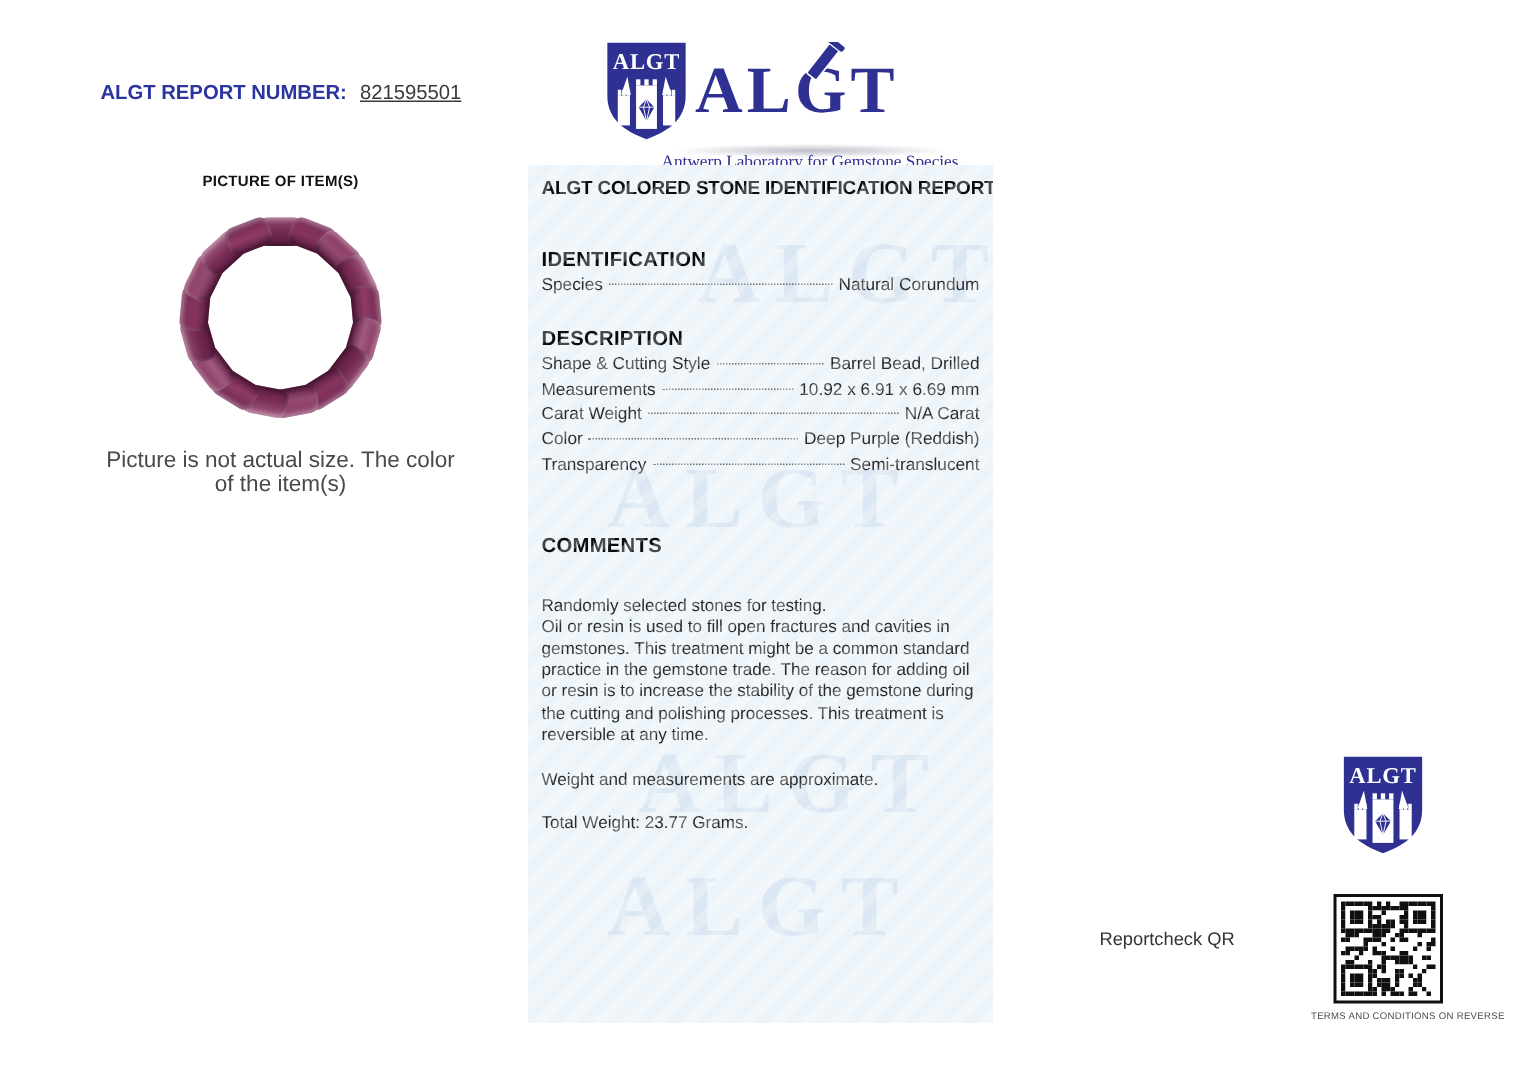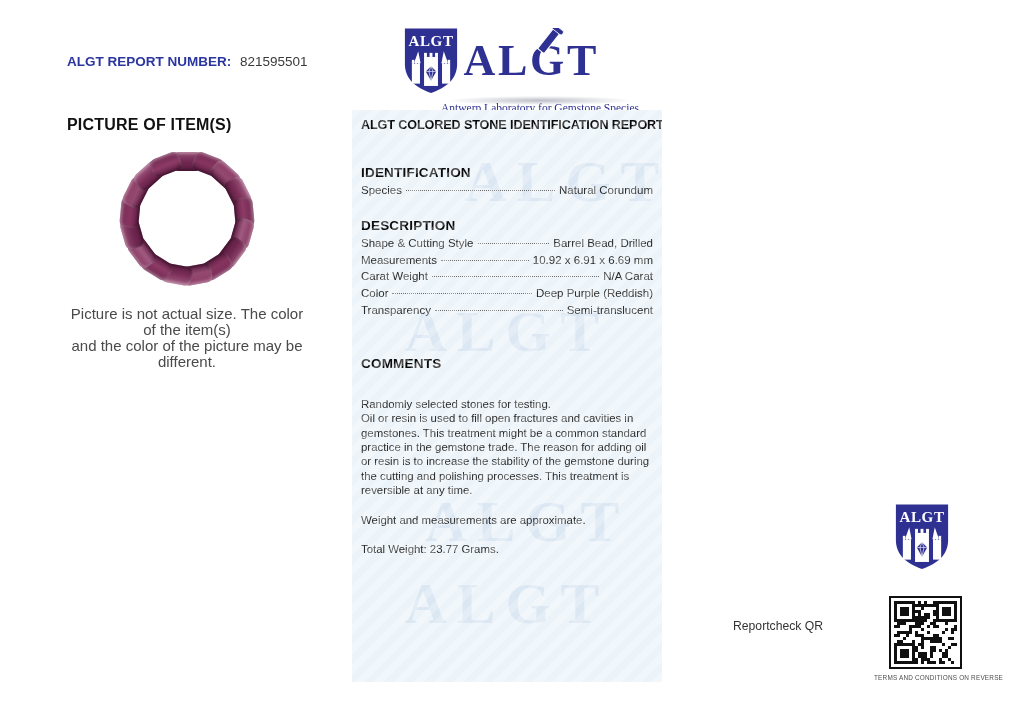--- a/index.html
+++ b/index.html
@@ -5,34 +5,34 @@
   * { margin:0; padding:0; box-sizing:border-box; }
   html,body { background:#ffffff; }
   body { font-family:"Liberation Sans", sans-serif; color:#222; }
   .page { position:relative; width:1016px; height:718px; background:#fff; overflow:hidden; margin:0 auto; }
 
   
   .meta { position:absolute; left:67px; top:48px; width:222px; }
   .meta .date { text-align:center; font-size:13.5px; color:#3a3a3a; letter-spacing:.3px; }
   .meta .rn-line { margin-top:6px; white-space:nowrap; font-size:13.5px; }
   .meta .rn-label { color:#2b35a0; font-weight:bold; }
-  .meta .rn-value { color:#3a3a3a; margin-left:5px; }
+  .meta .rn-value { color:#3a3a3a; margin-left:5px;text-decoration:underline; }
 
   
   .logo { position:absolute; left:400px; top:24px; width:240px; height:78px; }
   .logo .shield-slot { position:absolute; left:2px; top:2px; width:58px; height:70px; }
   .logo .wordmark { position:absolute; left:62px; top:4px; width:172px; height:58px; }
   .logo .swoosh { position:absolute; left:50px; top:72px; width:180px; height:9px;
                   background:radial-gradient(ellipse at 50% 50%, rgba(90,95,120,.4), rgba(90,95,120,0) 72%); }
   .logo .subtitle { position:absolute; left:40px; top:78px; width:200px; text-align:center;
                     font-family:"Liberation Serif", serif; font-size:11.5px; color:#2e3192; }
 
   
   .pic-section { position:absolute; left:67px; top:116px; width:240px; }
-  .pic-title { text-align:left; font-size:16px; font-weight:bold; color:#111; letter-spacing:.2px; }
+  .pic-title { text-align:center; font-size:10px; font-weight:bold; color:#111; letter-spacing:.2px; }
   .bracelet-box { position:relative; margin:12px auto 0; width:152px; height:146px; }
   .bead { position:absolute; width:30px; height:19px; border-radius:6px; }
   .pic-caption { margin-top:14px; text-align:center; font-size:15px; line-height:16px; color:#4a4a4a; }
 
   
   .panel { position:absolute; left:352px; top:110px; width:310px; height:572px;
            background:#edf4f9; padding:8px 9px 0 9px; overflow:hidden; }
   .panel::after { content:""; position:absolute; inset:0; pointer-events:none;
                   background:repeating-linear-gradient(135deg, rgba(255,255,255,.25) 0 7px, rgba(255,255,255,0) 7px 14px); }
   .watermark { position:absolute; width:100%; left:0; text-align:center;
@@ -126,21 +126,20 @@
         <div class="bead" style="left: 30.9934px; top: 110.962px; transform: rotate(211.765deg); background: linear-gradient(rgb(111, 39, 80) 0%, rgb(141, 59, 102) 55%, rgb(94, 31, 68) 100%); box-shadow: rgba(255, 255, 255, 0.35) 0px 2px 3px inset, rgba(40, 5, 25, 0.5) 0px -2px 3px inset;"></div>
         <div class="bead" style="left: 15.513px; top: 96.8502px; transform: rotate(232.941deg); background: linear-gradient(rgb(133, 52, 95) 0%, rgb(160, 90, 128) 55%, rgb(94, 31, 68) 100%); box-shadow: rgba(255, 255, 255, 0.35) 0px 2px 3px inset, rgba(40, 5, 25, 0.5) 0px -2px 3px inset;"></div>
         <div class="bead" style="left: 6.17594px; top: 78.0988px; transform: rotate(254.118deg); background: linear-gradient(rgb(148, 74, 112) 0%, rgb(111, 39, 80) 55%, rgb(94, 31, 68) 100%); box-shadow: rgba(255, 255, 255, 0.35) 0px 2px 3px inset, rgba(40, 5, 25, 0.5) 0px -2px 3px inset;"></div>
         <div class="bead" style="left: 4.24315px; top: 57.2407px; transform: rotate(275.294deg); background: linear-gradient(rgb(122, 45, 87) 0%, rgb(133, 52, 95) 55%, rgb(94, 31, 68) 100%); box-shadow: rgba(255, 255, 255, 0.35) 0px 2px 3px inset, rgba(40, 5, 25, 0.5) 0px -2px 3px inset;"></div>
         <div class="bead" style="left: 9.97569px; top: 37.0929px; transform: rotate(296.471deg); background: linear-gradient(rgb(141, 59, 102) 0%, rgb(148, 74, 112) 55%, rgb(94, 31, 68) 100%); box-shadow: rgba(255, 255, 255, 0.35) 0px 2px 3px inset, rgba(40, 5, 25, 0.5) 0px -2px 3px inset;"></div>
         <div class="bead" style="left: 22.5993px; top: 20.3765px; transform: rotate(317.647deg); background: linear-gradient(rgb(160, 90, 128) 0%, rgb(122, 45, 87) 55%, rgb(94, 31, 68) 100%); box-shadow: rgba(255, 255, 255, 0.35) 0px 2px 3px inset, rgba(40, 5, 25, 0.5) 0px -2px 3px inset;"></div>
         <div class="bead" style="left: 40.4092px; top: 9.34908px; transform: rotate(338.824deg); background: linear-gradient(rgb(111, 39, 80) 0%, rgb(141, 59, 102) 55%, rgb(94, 31, 68) 100%); box-shadow: rgba(255, 255, 255, 0.35) 0px 2px 3px inset, rgba(40, 5, 25, 0.5) 0px -2px 3px inset;"></div>
       </div>
     <div class="pic-caption">
       <div>Picture is not actual size. The color of the item(s)</div>
-      <div>and the color of the picture may be different.</div>
     </div>
   </div>
 
   <div class="panel">
     <div id="watermarks">
         <div class="watermark" style="top: 38px; margin-left: 60px;">ALGT</div>
         <div class="watermark" style="top: 188px; margin-left: 0px;">ALGT</div>
         <div class="watermark" style="top: 378px; margin-left: 20px;">ALGT</div>
         <div class="watermark" style="top: 460px; margin-left: 0px;">ALGT</div>
       </div>

